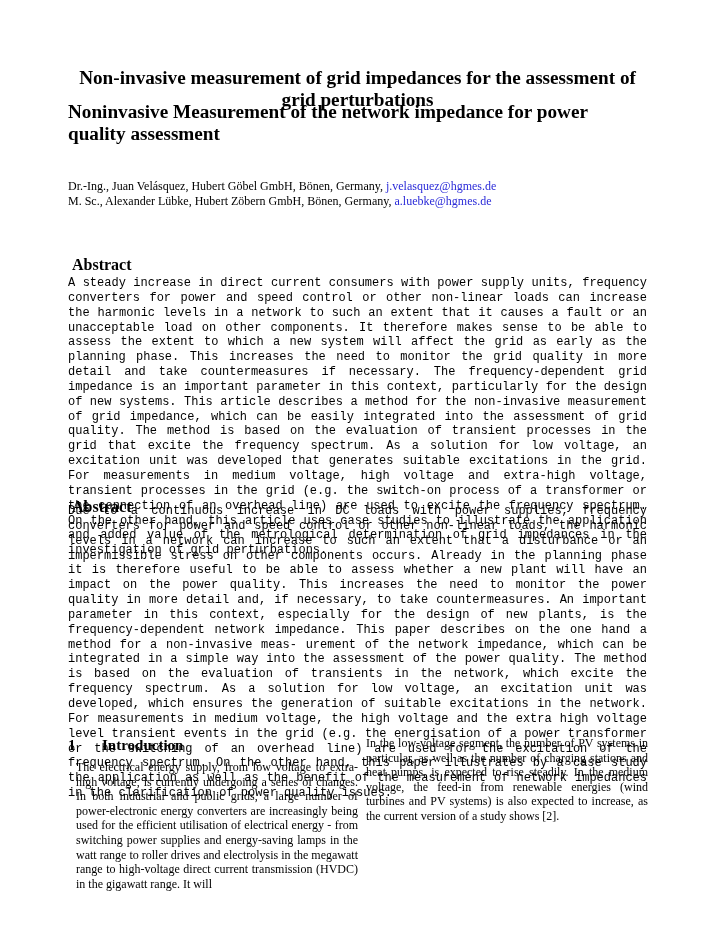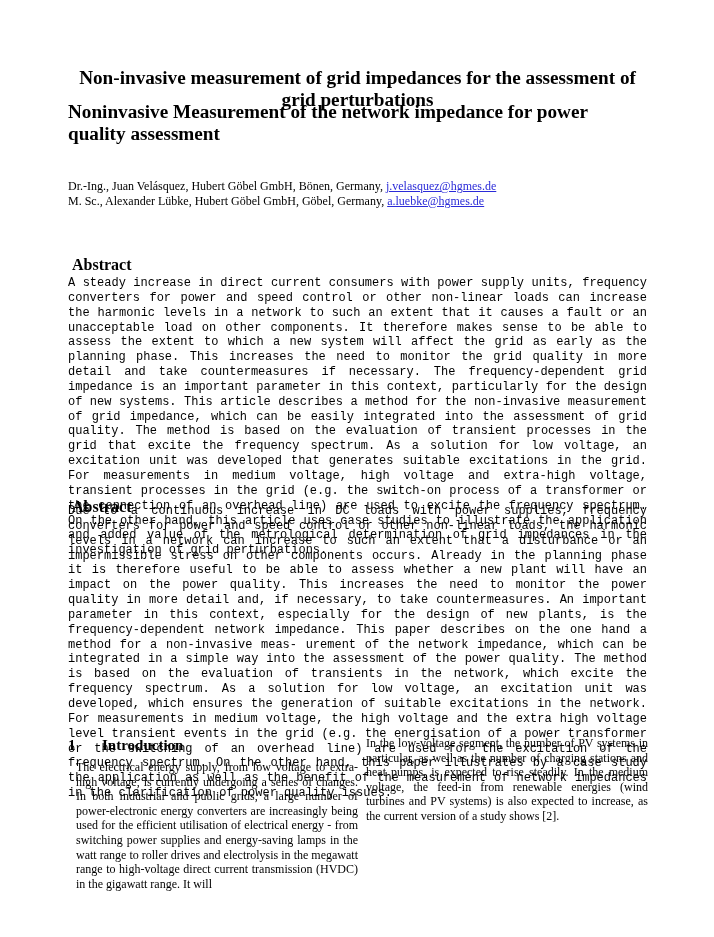--- a/index.html
+++ b/index.html
@@ -38,21 +38,20 @@
       top: 179px;
       width: 600px;
       font-size: 12px;
       line-height: 14.7px;
       white-space: nowrap;
     }
     .author-line { display: block; }
     .author-email {
       color: #1a0dab;
       color: #2a2ad8;
-      text-decoration: underline;
       cursor: pointer;
     }
     .section-heading {
       position: absolute;
       left: 0;
       font-weight: bold;
       font-size: 16px;
       line-height: 18px;
       margin: 4px;
     }
@@ -102,21 +101,21 @@
 <div class="page">
 
   <h1 class="title title-1">Non-invasive measurement of grid impedances for the assessment of grid perturbations</h1>
   <h1 class="title title-2">Noninvasive Measurement of the network impedance for power quality assessment</h1>
 
   <div class="authors">
     <span class="author-line">
       <span>Dr.-Ing., Juan Velásquez, Hubert Göbel GmbH, Bönen, Germany, </span><a class="author-email">j.velasquez@hgmes.de</a>
     </span>
     <span class="author-line">
-      <span>M. Sc., Alexander Lübke, Hubert Göbel GmbH, Göbel, Germany, </span><a class="author-email">a.luebke@hgmes.de</a>
+      <span>M. Sc., Alexander Lübke, Hubert Zöbern GmbH, Bönen, Germany, </span><a class="author-email">a.luebke@hgmes.de</a>
     </span>
   </div>
 
   <h2 class="section-heading abstract-1-heading">Abstract</h2>
   <p class="body-text abstract-1-text">A steady increase in direct current consumers with power supply units, frequency converters for power and speed control or other non-linear loads can increase the harmonic levels in a network to such an extent that it causes a fault or an unacceptable load on other components. It therefore makes sense to be able to assess the extent to which a new system will affect the grid as early as the planning phase. This increases the need to monitor the grid quality in more detail and take countermeasures if necessary. The frequency-dependent grid impedance is an important parameter in this context, particularly for the design of new systems. This article describes a method for the non-invasive measurement of grid impedance, which can be easily integrated into the assessment of grid quality. The method is based on the evaluation of transient processes in the grid that excite the frequency spectrum. As a solution for low voltage, an excitation unit was developed that generates suitable excitations in the grid. For measurements in medium voltage, high voltage and extra-high voltage, transient processes in the grid (e.g. the switch-on process of a transformer or the connection of an overhead line) are used to excite the frequency spectrum. On the other hand, this article uses case studies to illustrate the application and added value of the metrological determination of grid impedances in the investigation of grid perturbations.</p>
 
   <h2 class="section-heading abstract-2-heading">Abstract</h2>
   <p class="body-text abstract-2-text">Due to a continuous increase in DC loads with power supplies, frequency converters for power and speed control or other non-linear loads, the harmonic levels in a network can increase to such an extent that a disturbance or an impermissible stress on other components occurs. Already in the planning phase it is therefore useful to be able to assess whether a new plant will have an impact on the power quality. This increases the need to monitor the power quality in more detail and, if necessary, to take countermeasures. An important parameter in this context, especially for the design of new plants, is the frequency-dependent network impedance. This paper describes on the one hand a method for a non-invasive meas- urement of the network impedance, which can be integrated in a simple way into the assessment of the power quality. The method is based on the evaluation of transients in the network, which excite the frequency spectrum. As a solution for low voltage, an excitation unit was developed, which ensures the generation of suitable excitations in the network. For measurements in medium voltage, the high voltage and the extra high voltage level transient events in the grid (e.g. the energisation of a power transformer or the switching of an overhead line) are used for the excitation of the frequency spectrum. On the other hand, this paper illustrates by a case study the application as well as the benefit of the measurement of network impedances in the clarification of power quality issues.</p>
 
   <h2 class="intro-heading">

